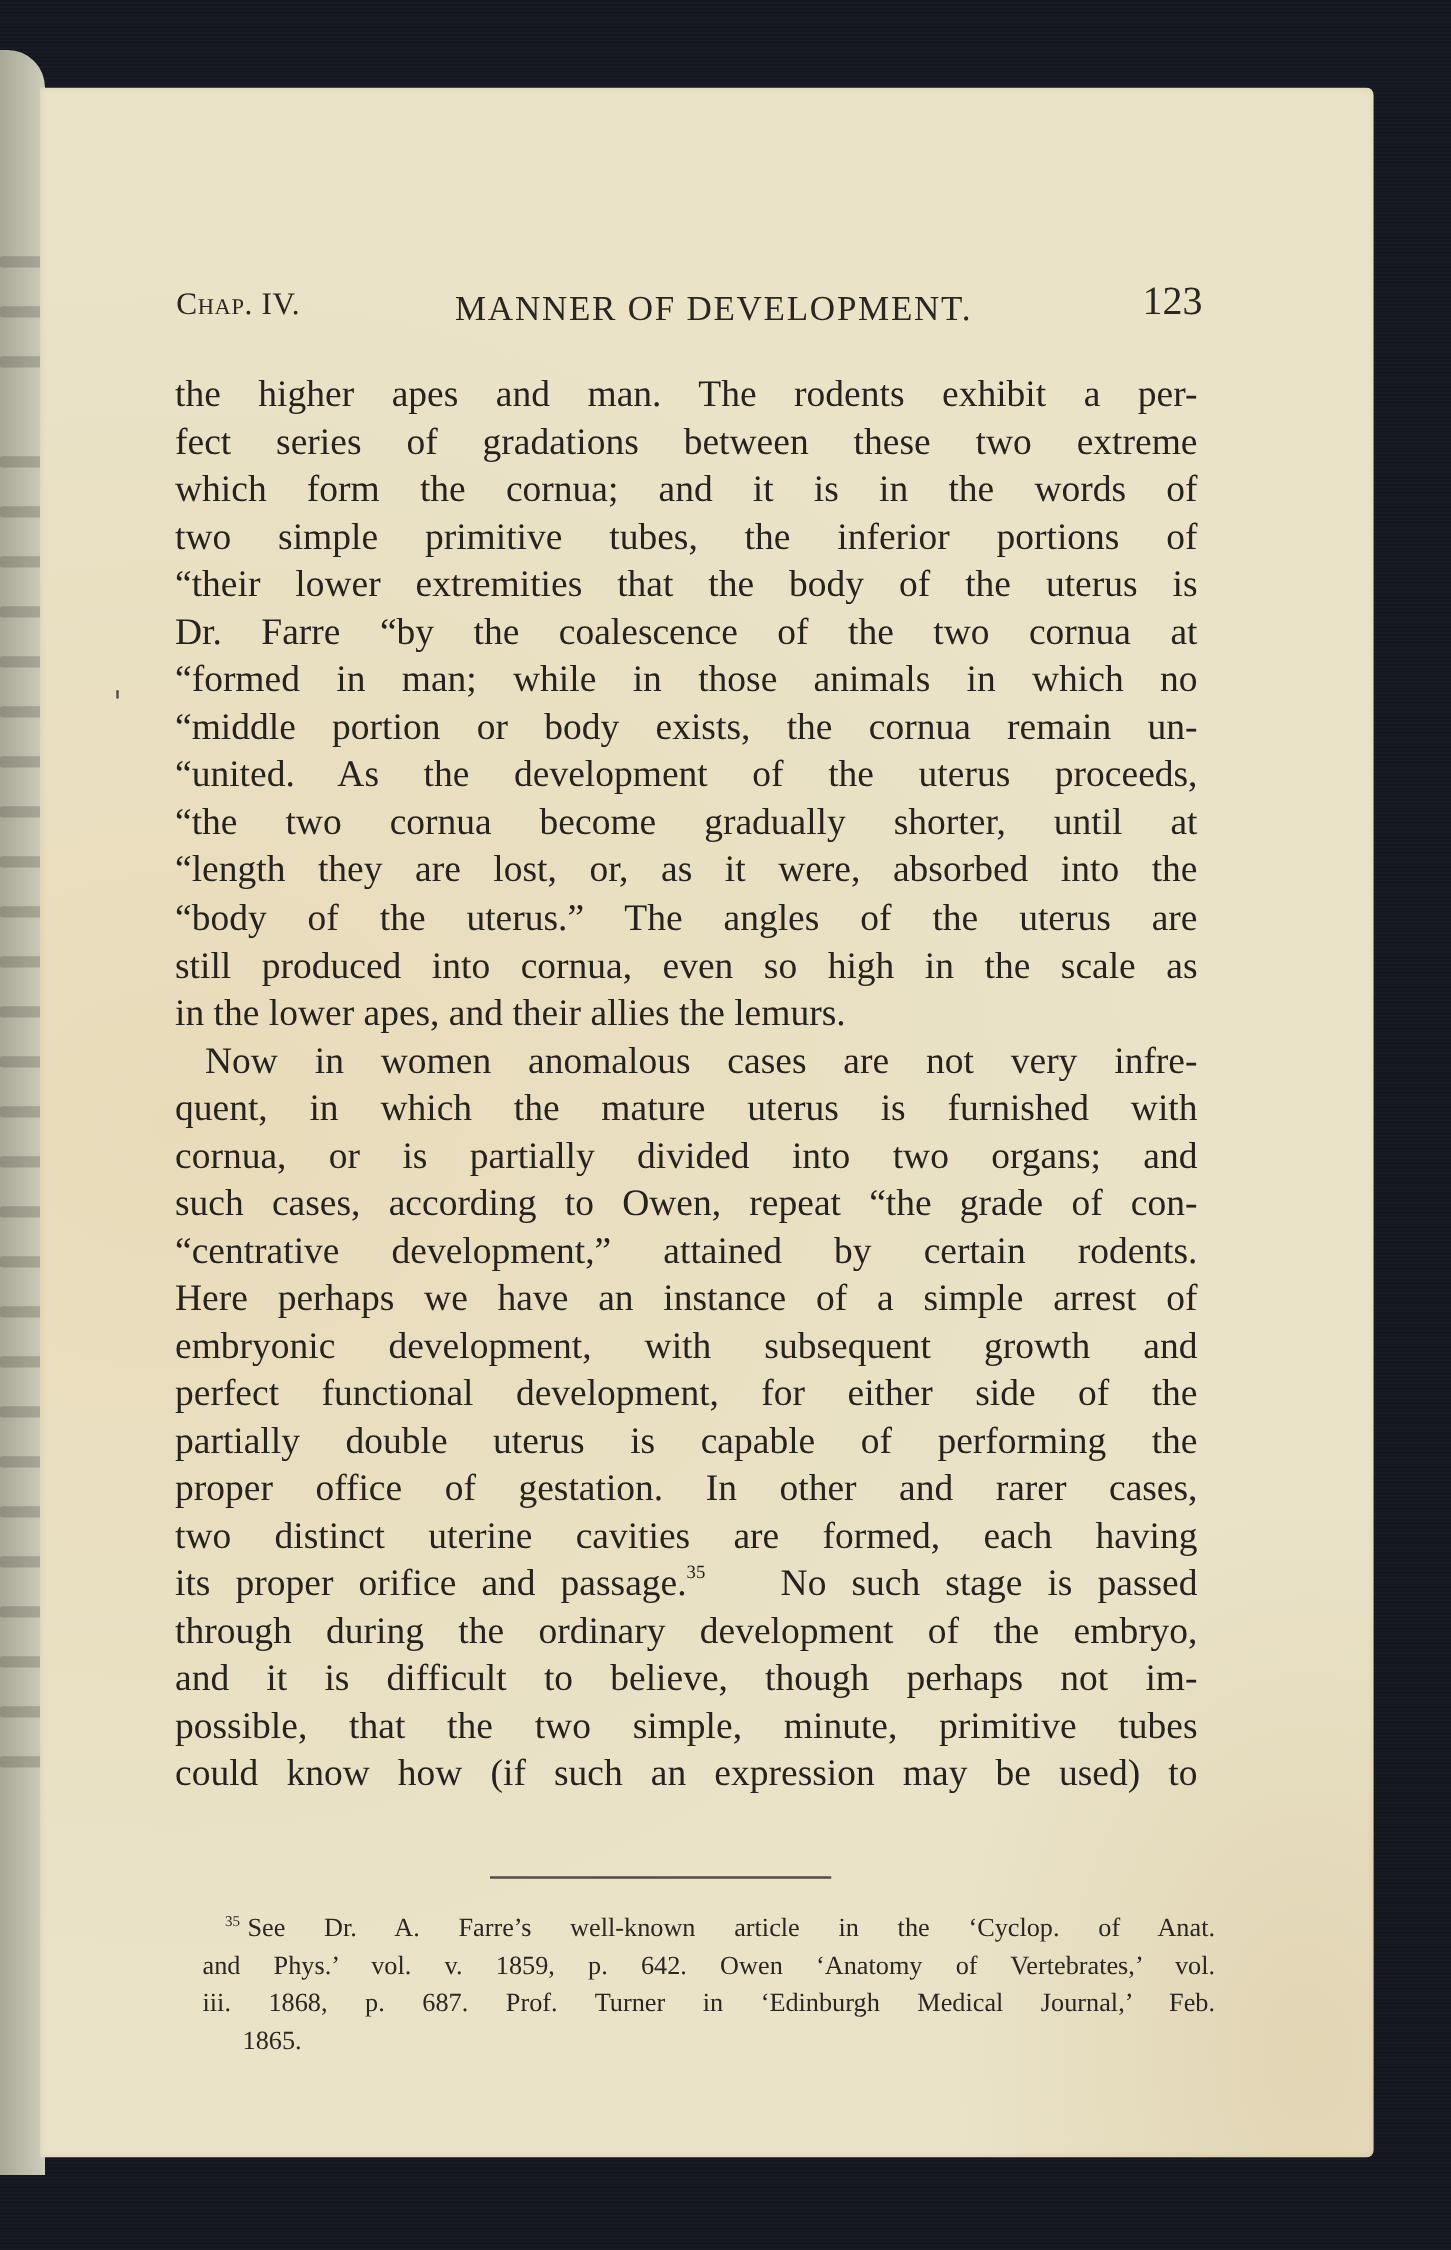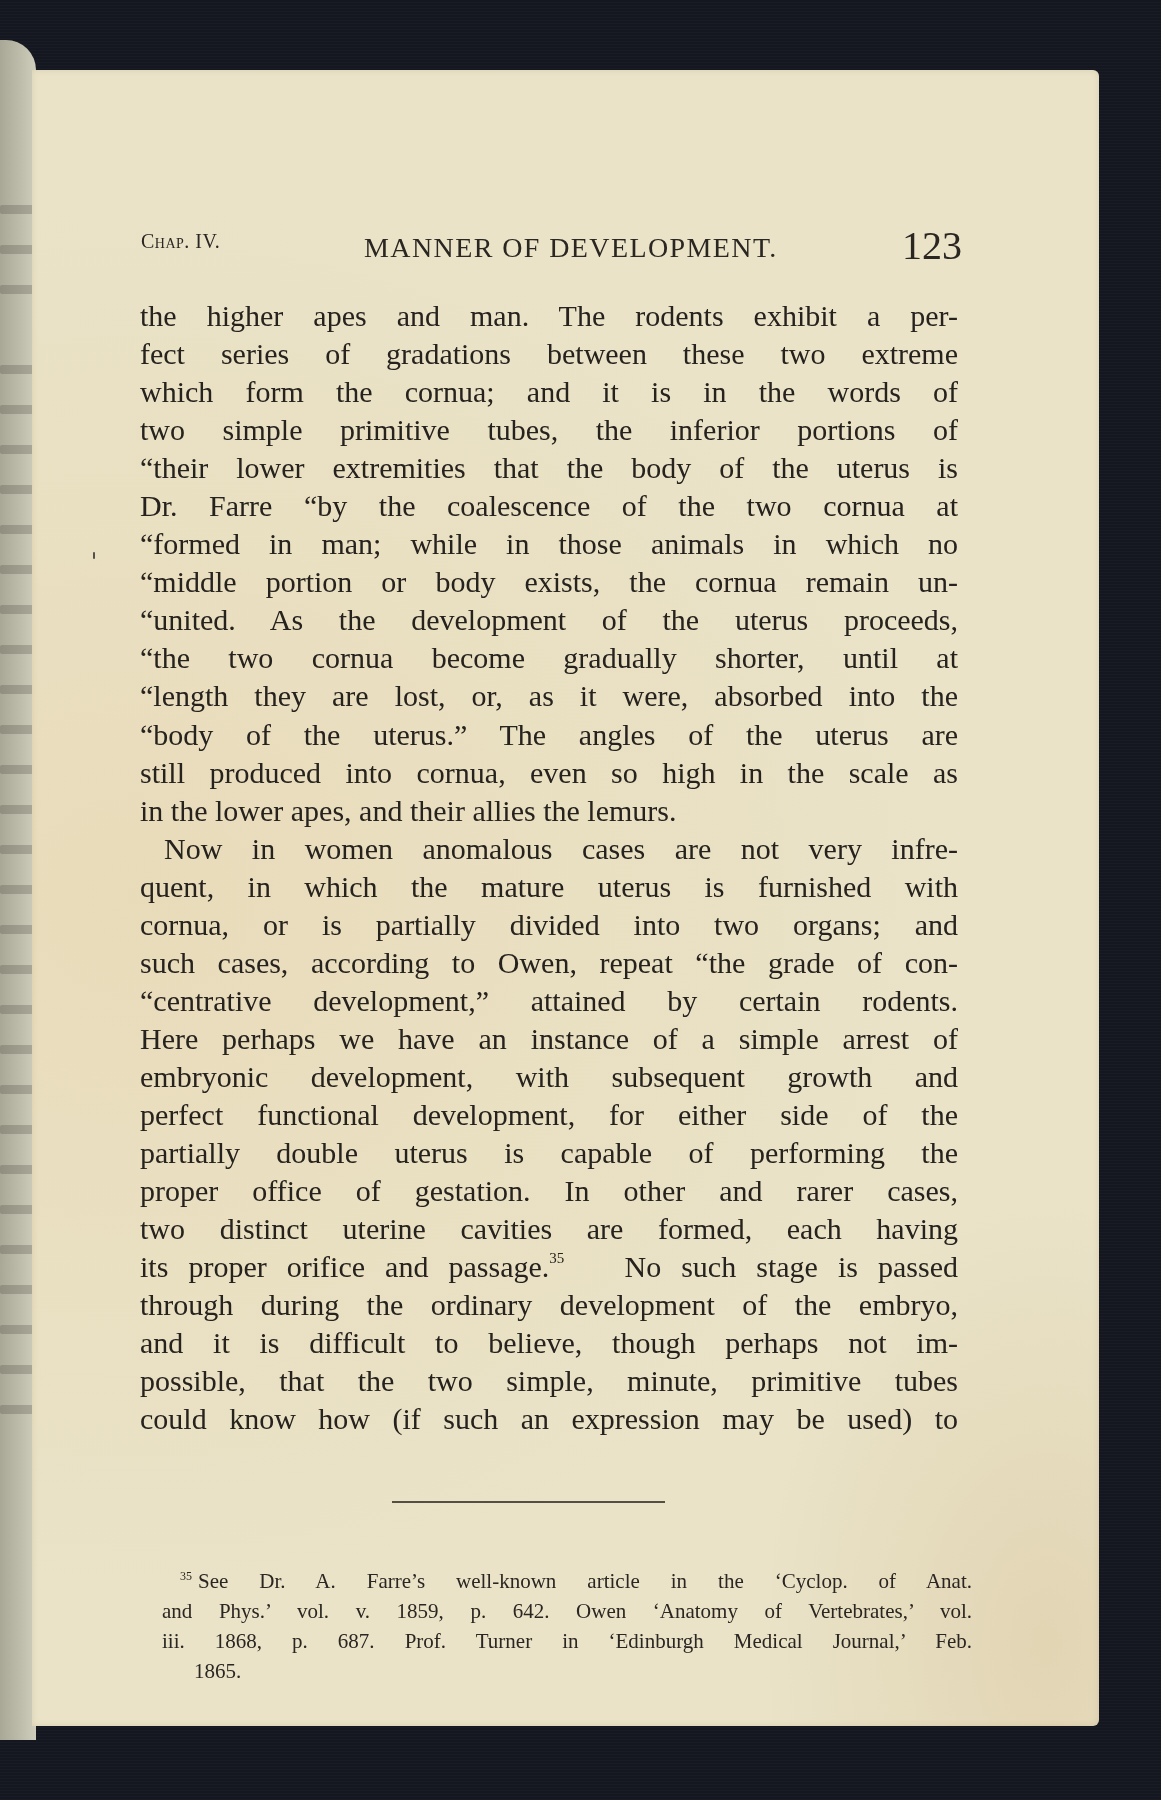--- a/index.html
+++ b/index.html
@@ -55,37 +55,37 @@
       width: 860px;
       height: 40px;
       color: #2a2622;
     }
     .rh-chapter {
       position: absolute;
       left: 3px;
       top: 0;
       font-family: "Liberation Serif", serif;
       font-variant: small-caps;
-      font-size: 20px;
+      font-size: 25px;
       letter-spacing: 0.5px;
     }
     .rh-title {
       position: absolute;
       left: 226px;
       top: 2px;
       font-family: "Liberation Serif", serif;
       font-size: 28px;
       letter-spacing: 1.4px;
     }
     .rh-page {
       position: absolute;
       right: 36px;
       top: -8px;
       font-family: "Liberation Serif", serif;
-      font-size: 40px;
+      font-size: 32px;
     }
     .body-text {
       position: absolute;
       left: 108px;
       top: 227px;
       width: 818px;
       color: #26221e;
       font-family: "Liberation Serif", serif;
       font-size: 30px;
       line-height: 38.05px;
@@ -128,21 +128,21 @@
       line-height: 30px;
     }
     .fn-line {
       display: block;
       white-space: nowrap;
       text-align: justify;
       text-align-last: justify;
       height: 30px;
     }
     .fn-line.last { text-align-last: left; margin-left: 32px; }
-    .fn-line.first { padding-left: 18px; margin-top: 39px; }
+    .fn-line.first { padding-left: 18px; }
     .fn-num {
       font-size: 12px;
       vertical-align: 8px;
       line-height: 0;
       margin-right: 6px;
     }
     .speck {
       position: absolute;
       width: 2px;
       height: 7px;

